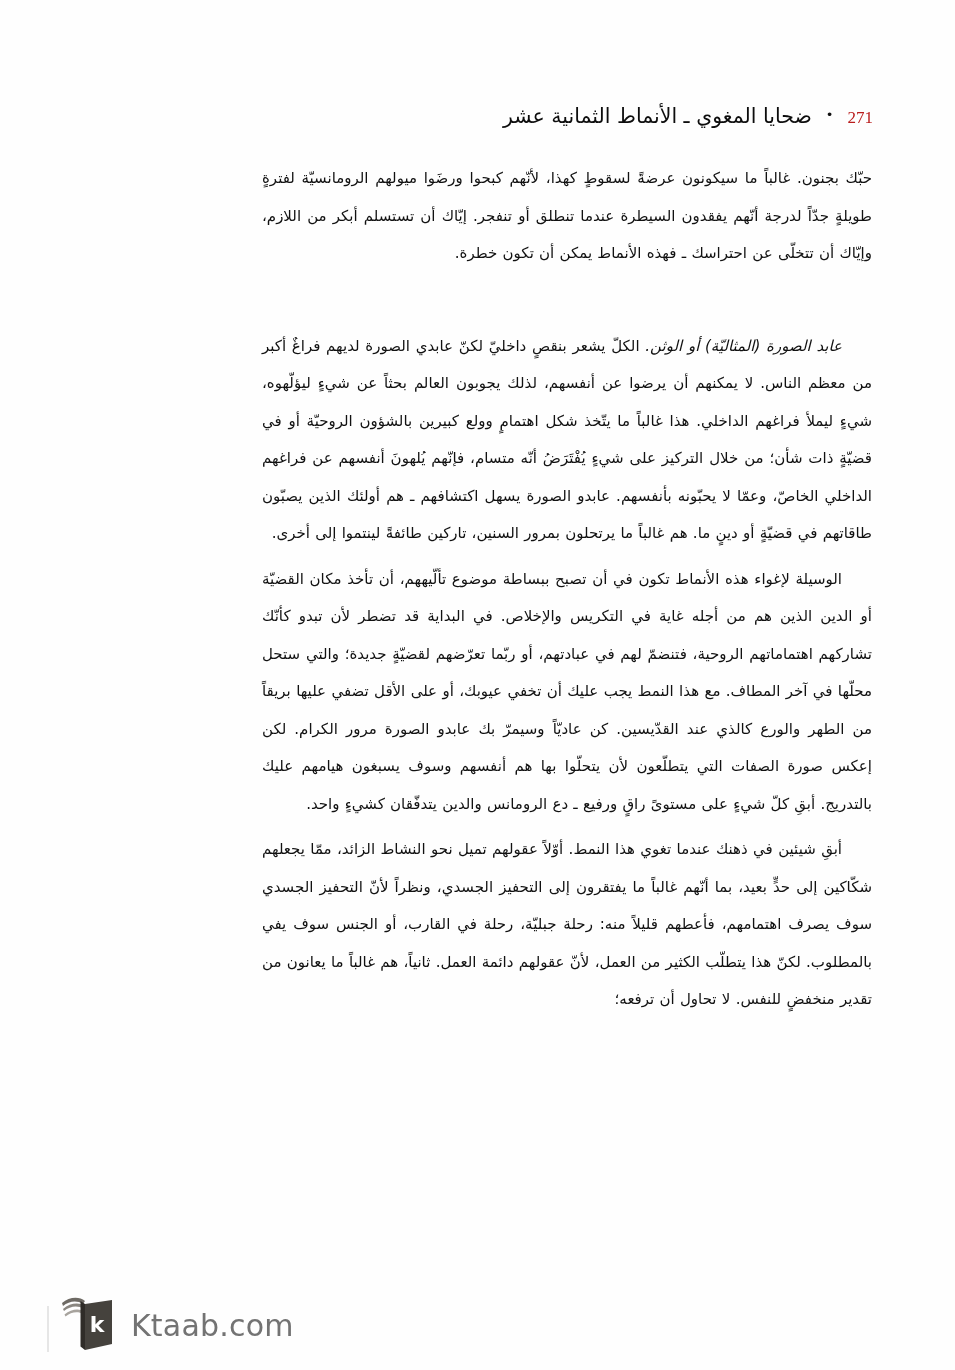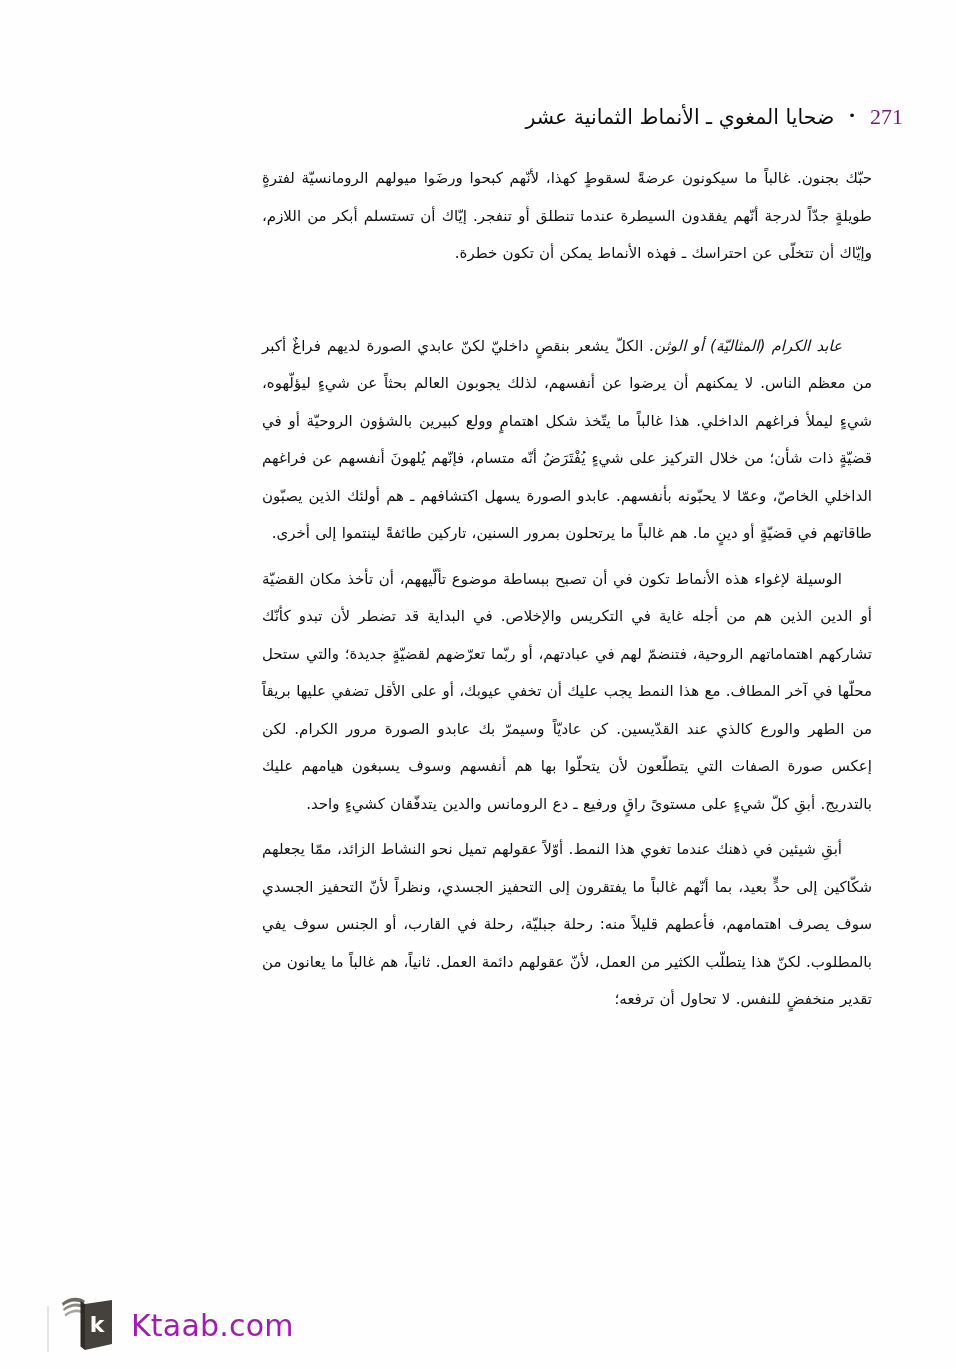--- a/index.html
+++ b/index.html
@@ -42,42 +42,42 @@
   .running-header-inner {
     margin-right: 0;
     margin-left: auto;
     padding-left: 0;
     width: 100%;
     display: flex;
     flex-direction: row-reverse;
     align-items: baseline;
     justify-content: flex-end;
     gap: 14px;
-    padding-right: 52px;
+    padding-right: 82px;
   }
   .header-title {
     font-family: "DejaVu Sans", "Liberation Sans", sans-serif;
     font-size: 20.5px;
     letter-spacing: 0px;
     color: #0d0d0d;
     white-space: nowrap;
     direction: rtl;
     unicode-bidi: isolate;
   }
   .header-sep {
     font-size: 13px;
     line-height: 1;
     color: #111;
     position: relative;
     top: -4px;
   }
   .header-folio {
     font-family: "Liberation Serif", "DejaVu Serif", serif;
-    font-size: 22px;
-    color: #701a75;
+    font-size: 17px;
+    color: #b91c1c;
     direction: ltr;
     unicode-bidi: isolate;
   }
 
   
   .text-column {
     position: absolute;
     top: 160px;
     right: 83px;
     left: 262px;
@@ -124,21 +124,21 @@
   .logo-mark {
     position: relative;
     width: 60px;
     height: 62px;
     flex: 0 0 auto;
   }
   .logo-mark svg { display: block; }
   .logo-text {
     font-family: "DejaVu Sans", "Liberation Sans", sans-serif;
     font-size: 30px;
-    color: #a21caf;
+    color: #737373;
     letter-spacing: 0.2px;
     direction: ltr;
     unicode-bidi: isolate;
   }
 
   
   .spine-tick {
     position: absolute;
     left: 47px;
     bottom: 18px;
@@ -162,21 +162,21 @@
 
   <div class="text-column">
 
     <p class="para" id="p1">
       <span>حبّك بجنون. غالباً ما سيكونون عرضةً لسقوطٍ كهذا، لأنّهم كبحوا ورضَوا ميولهم الرومانسيّة لفترةٍ طويلةٍ جدّاً لدرجة أنّهم يفقدون السيطرة عندما تنطلق أو تنفجر. إيّاك أن تستسلم أبكر من اللازم، وإيّاك أن تتخلّى عن احتراسك ـ فهذه الأنماط يمكن أن تكون خطرة.</span>
     </p>
 
     <div class="gap-lg"></div>
 
     <p class="para indent" id="p2">
-      <em>عابد الكرام (المثاليّة) أو الوثن.</em>
+      <em>عابد الصورة (المثاليّة) أو الوثن.</em>
       <span>الكلّ يشعر بنقصٍ داخليّ لكنّ عابدي الصورة لديهم فراغٌ أكبر من معظم الناس. لا يمكنهم أن يرضوا عن أنفسهم، لذلك يجوبون العالم بحثاً عن شيءٍ ليؤلّهوه، شيءٍ ليملأ فراغهم الداخلي. هذا غالباً ما يتّخذ شكل اهتمامٍ وولع كبيرين بالشؤون الروحيّة أو في قضيّةٍ ذات شأن؛ من خلال التركيز على شيءٍ يُفْتَرَضُ أنّه متسام، فإنّهم يُلهونَ أنفسهم عن فراغهم الداخلي الخاصّ، وعمّا لا يحبّونه بأنفسهم. عابدو الصورة يسهل اكتشافهم ـ هم أولئك الذين يصبّون طاقاتهم في قضيّةٍ أو دينٍ ما. هم غالباً ما يرتحلون بمرور السنين، تاركين طائفةً لينتموا إلى أخرى.</span>
     </p>
 
     <p class="para indent" id="p3">
       <span>الوسيلة لإغواء هذه الأنماط تكون في أن تصبح ببساطة موضوع تألّيههم، أن تأخذ مكان القضيّة أو الدين الذين هم من أجله غاية في التكريس والإخلاص. في البداية قد تضطر لأن تبدو كأنّك تشاركهم اهتماماتهم الروحية، فتنضمّ لهم في عبادتهم، أو ربّما تعرّضهم لقضيّةٍ جديدة؛ والتي ستحل محلّها في آخر المطاف. مع هذا النمط يجب عليك أن تخفي عيوبك، أو على الأقل تضفي عليها بريقاً من الطهر والورع كالذي عند القدّيسين. كن عاديّاً وسيمرّ بك عابدو الصورة مرور الكرام. لكن إعكس صورة الصفات التي يتطلّعون لأن يتحلّوا بها هم أنفسهم وسوف يسبغون هيامهم عليك بالتدريج. أبقِ كلّ شيءٍ على مستوىً راقٍ ورفيع ـ دع الرومانس والدين يتدفّقان كشيءٍ واحد.</span>
     </p>
 
     <p class="para indent" id="p4">
       <span>أبقِ شيئين في ذهنك عندما تغوي هذا النمط. أوّلاً عقولهم تميل نحو النشاط الزائد، ممّا يجعلهم شكّاكين إلى حدٍّ بعيد، بما أنّهم غالباً ما يفتقرون إلى التحفيز الجسدي، ونظراً لأنّ التحفيز الجسدي سوف يصرف اهتمامهم، فأعطهم قليلاً منه: رحلة جبليّة، رحلة في القارب، أو الجنس سوف يفي بالمطلوب. لكنّ هذا يتطلّب الكثير من العمل، لأنّ عقولهم دائمة العمل. ثانياً، هم غالباً ما يعانون من تقدير منخفضٍ للنفس. لا تحاول أن ترفعه؛</span>
     </p>

